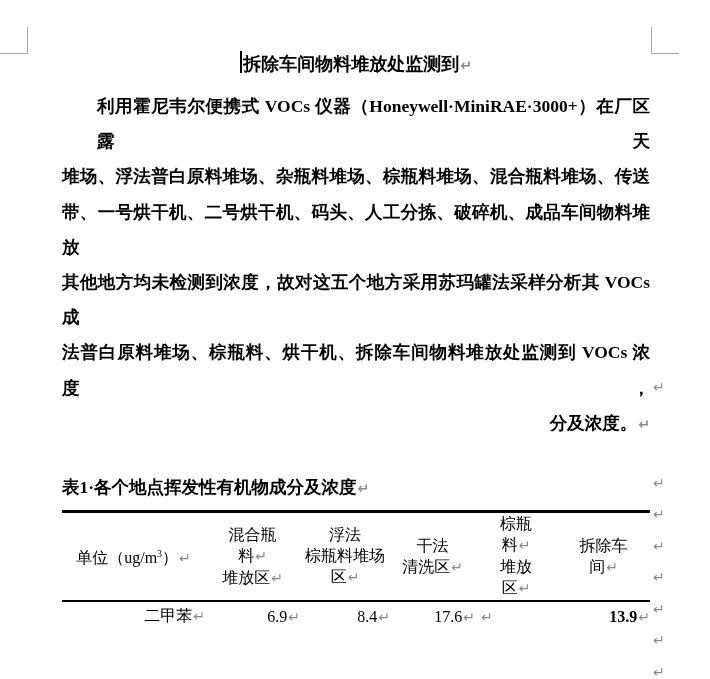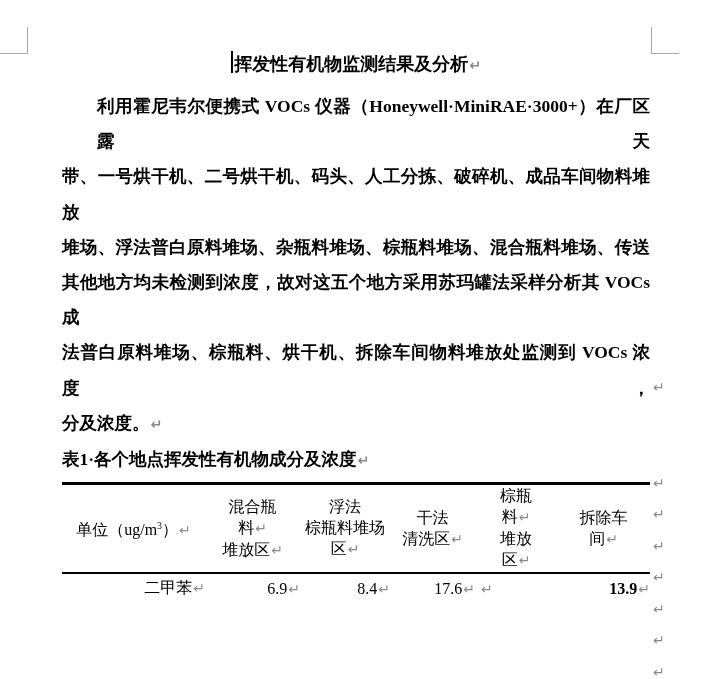--- a/index.html
+++ b/index.html
@@ -16,23 +16,23 @@
 
   .content{position:absolute;left:62px;top:0;width:588px;}
 
   .title-line{margin-top:46px;height:36px;line-height:36px;text-align:center;
     font-weight:bold;font-size:18px;white-space:nowrap;}
   .cursor{display:inline-block;width:2px;height:22px;background:#000;vertical-align:-3px;margin-right:1px;}
 
   .para{margin-top:7px;font-size:17.5px;}
   .pline{line-height:35.2px;text-align:justify;text-align-last:justify;white-space:normal;font-weight:bold;}
   .pline.first{padding-left:35px;}
-  .pline.last{text-align:left;text-align-last:auto;}
+  .pline.last{text-align:right;text-align-last:auto;}
 
-  .caption{line-height:35px;font-weight:bold;font-size:17.5px;}
+  .caption{line-height:35px;font-weight:bold;font-size:17.5px;margin-top:28px;}
 
   table{border-collapse:collapse;width:588px;margin-top:4px;border-top:3px solid #000;table-layout:fixed;}
   thead tr{height:89px;}
   thead{border-bottom:2px solid #000;}
   th{font-weight:normal;font-size:16px;text-align:center;vertical-align:middle;line-height:21px;padding:0;}
   tbody tr{height:31.5px;}
   td{font-size:16px;text-align:right;vertical-align:middle;padding:0;}
   td.empty{text-align:left;padding-left:5px;}
   .b{font-weight:bold;}
   sup{font-size:10px;vertical-align:super;}
@@ -41,26 +41,26 @@
   .end-marks span{position:absolute;left:590px;height:20px;line-height:20px;}
 </style>
 </head>
 <body>
 
 <div class="corner tl"></div>
 <div class="corner tr"></div>
 
 <div class="content">
 
-  <div class="title-line"><span class="cursor"></span><span>挥发性有机物监测结果及分析</span><span class="m">↵</span></div>
+  <div class="title-line"><span class="cursor"></span><span>拆除车间物料堆放处监测到</span><span class="m">↵</span></div>
 
   <div class="para">
     <div class="pline first">利用霍尼韦尔便携式 VOCs 仪器（Honeywell·MiniRAE·3000+）在厂区露天</div>
+    <div class="pline">堆场、浮法普白原料堆场、杂瓶料堆场、棕瓶料堆场、混合瓶料堆场、传送</div>
     <div class="pline">带、一号烘干机、二号烘干机、码头、人工分拣、破碎机、成品车间物料堆放</div>
-    <div class="pline">堆场、浮法普白原料堆场、杂瓶料堆场、棕瓶料堆场、混合瓶料堆场、传送</div>
     <div class="pline">其他地方均未检测到浓度，故对这五个地方采用苏玛罐法采样分析其 VOCs 成</div>
     <div class="pline">法普白原料堆场、棕瓶料、烘干机、拆除车间物料堆放处监测到 VOCs 浓度，</div>
     <div class="pline last"><span>分及浓度。</span><span class="m">↵</span></div>
   </div>
 
   <div class="caption"><span>表1·各个地点挥发性有机物成分及浓度</span><span class="m">↵</span></div>
 
   <table>
     <colgroup>
       <col style="width:143px">

